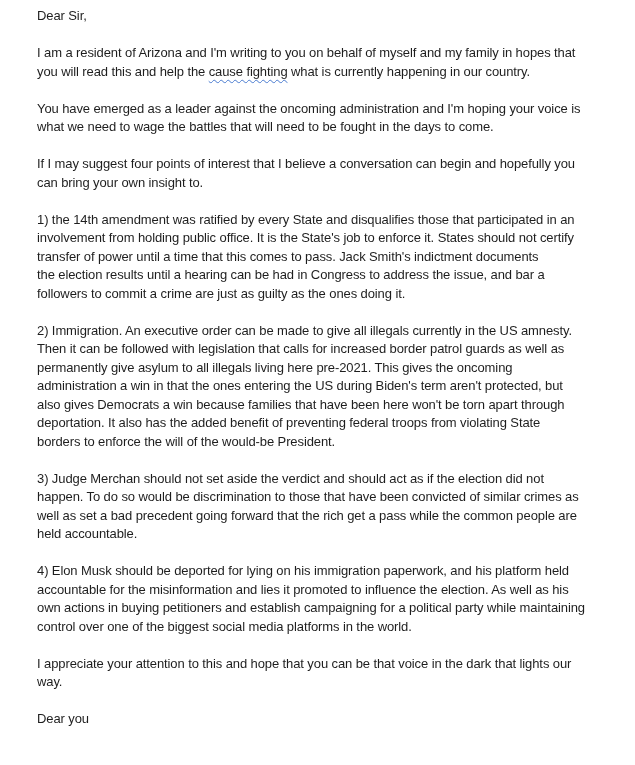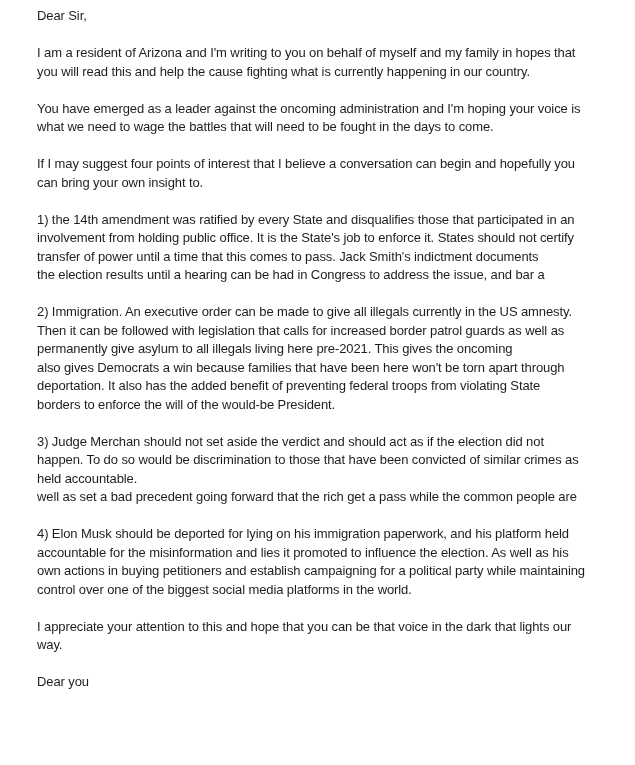--- a/index.html
+++ b/index.html
@@ -22,20 +22,21 @@
     color: #1e1e1e;
     background: #ffffff;
   }
   .para {
     margin: 0 0 18.5px 0;
   }
   .line {
     white-space: nowrap;
   }
   .wavy {
+    text-decoration: underline;
     text-decoration-style: wavy;
     text-decoration-color: #4a7bd0;
     text-decoration-thickness: 1px;
     text-underline-offset: 3px;
   }
 </style>
 </head>
 <body>
 
 <div class="letter">
@@ -57,36 +58,38 @@
   <div class="para">
     <div class="line">If I may suggest four points of interest that I believe a conversation can begin and hopefully you</div>
     <div class="line">can bring your own insight to.</div>
   </div>
 
   <div class="para">
     <div class="line">1) the 14th amendment was ratified by every State and disqualifies those that participated in an</div>
     <div class="line">involvement from holding public office. It is the State's job to enforce it. States should not certify</div>
     <div class="line">transfer of power until a time that this comes to pass. Jack Smith's indictment documents</div>
     <div class="line">the election results until a hearing can be had in Congress to address the issue, and bar a</div>
+    <div class="line">followers to commit a crime are just as guilty as the ones doing it.</div>
   </div>
 
   <div class="para">
     <div class="line">2) Immigration. An executive order can be made to give all illegals currently in the US amnesty.</div>
     <div class="line">Then it can be followed with legislation that calls for increased border patrol guards as well as</div>
     <div class="line">permanently give asylum to all illegals living here pre-2021. This gives the oncoming</div>
+    <div class="line">administration a win in that the ones entering the US during Biden's term aren't protected, but</div>
     <div class="line">also gives Democrats a win because families that have been here won't be torn apart through</div>
     <div class="line">deportation. It also has the added benefit of preventing federal troops from violating State</div>
     <div class="line">borders to enforce the will of the would-be President.</div>
   </div>
 
   <div class="para">
     <div class="line">3) Judge Merchan should not set aside the verdict and should act as if the election did not</div>
     <div class="line">happen. To do so would be discrimination to those that have been convicted of similar crimes as</div>
+    <div class="line">well as set a bad precedent going forward that the rich get a pass while the common people are</div>
     <div class="line">held accountable.</div>
-    <div class="line">well as set a bad precedent going forward that the rich get a pass while the common people are</div>
   </div>
 
   <div class="para">
     <div class="line">4) Elon Musk should be deported for lying on his immigration paperwork, and his platform held</div>
     <div class="line">accountable for the misinformation and lies it promoted to influence the election. As well as his</div>
     <div class="line">own actions in buying petitioners and establish campaigning for a political party while maintaining</div>
     <div class="line">control over one of the biggest social media platforms in the world.</div>
   </div>
 
   <div class="para">

